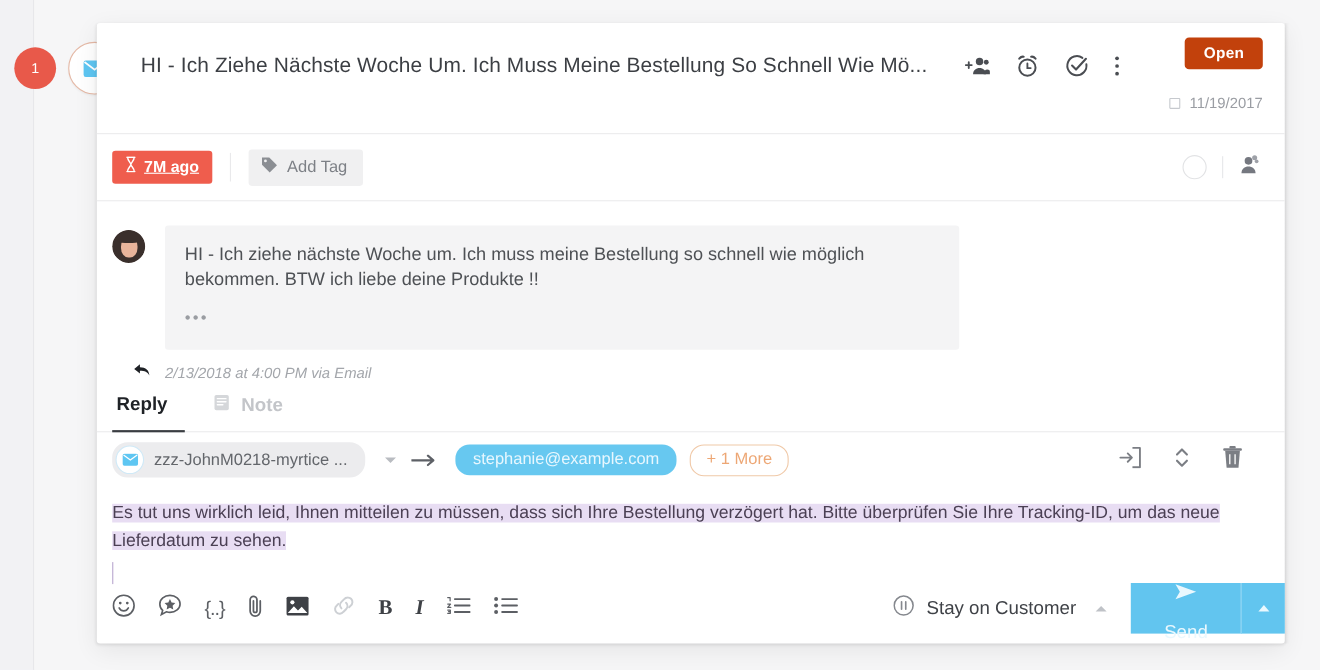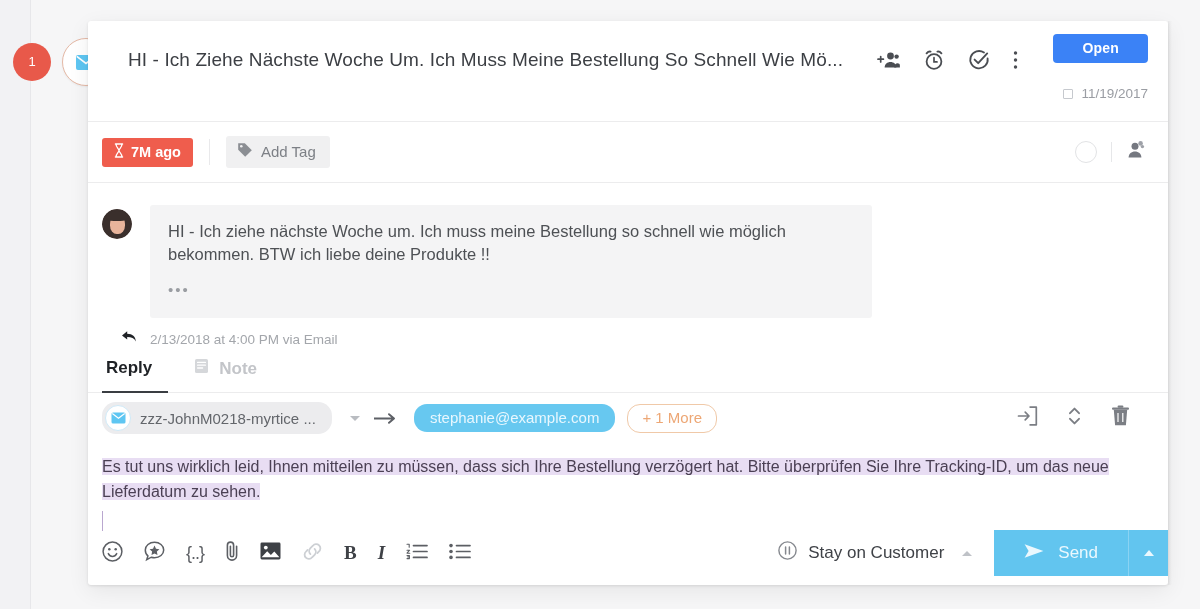--- a/index.html
+++ b/index.html
@@ -43,38 +43,38 @@
          display: flex; align-items: center; padding: 0 20px 0 40px; }
   .hdr-title {
     font-size: 19px; color: #3c3f44; font-weight: 400; letter-spacing: .1px;
     white-space: nowrap; overflow: hidden; flex: 1 1 auto;
   }
   .hdr-icons { display: flex; align-items: center; gap: 23px; margin-right: 26px; }
   .ic { color: #4a4d52; display: flex; align-items: center; }
   .hdr-right { width: 104px; position: relative; height: 60px; }
   .badge-open {
     position: absolute; right: 0; top: 4px;
-    background: #3b82f6; color: #fff; font-size: 14px; font-weight: 700;
-    padding: 6px 29px 7px; border-radius: 4px; letter-spacing: .2px; text-align: right;
+    background: #c2410c; color: #fff; font-size: 14px; font-weight: 700;
+    padding: 6px 17px 7px; border-radius: 4px; letter-spacing: .2px; text-align: right;
   }
   .hdr-date {
     position: absolute; right: 0; top: 56px; display: flex; align-items: center; gap: 8px;
     color: #9a9da3; font-size: 13.5px; white-space: nowrap;
   }
   .cal-sq { width: 10px; height: 10px; border: 1.4px solid #c6c9ce; border-radius: 1px; }
 
   
   .subbar {
     position: absolute; left: 0; top: 100px; width: 1080px; height: 62px;
     border-top: 1px solid #ececed; border-bottom: 1px solid #ececed;
     display: flex; align-items: center; padding: 0 22px 0 14px;
   }
   .pill-ago {
     background: #ef5d4d; color: #fff; font-size: 14.5px; font-weight: 600;
-    padding: 5px 12px 6px; border-radius: 3px; display: flex; align-items: center; gap: 7px;
+    padding: 5px 12px 6px; border-radius: 3px; display: flex; align-items: center; gap: 7px; text-decoration: underline;
   }
   .vdiv { width: 1px; height: 26px; background: #e9e9eb; margin: 0 16px; }
   .pill-tag {
     background: #f0f0f1; color: #7d8086; font-size: 15px;
     padding: 6px 14px 7px 11px; border-radius: 3px; display: flex; align-items: center; gap: 8px;
   }
   .subbar-right { margin-left: auto; display: flex; align-items: center; gap: 14px; }
   .circ-o { width: 22px; height: 22px; border: 1.6px solid #e2e3e5; border-radius: 50%; }
   .sep-s { width: 1px; height: 20px; background: #e6e7e9; }
 
@@ -89,21 +89,21 @@
   .avatar .hair { position:absolute; inset:0; background:#3a2f2c; border-radius:50%; }
   .avatar .face { position:absolute; left:8px; top:6px; width:15px; height:19px;
                   background:#e8b49b; border-radius:48% 48% 45% 45%; }
   .avatar .hair2{ position:absolute; left:4px; top:2px; width:22px; height:10px;
                   background:#3a2f2c; border-radius:50% 50% 35% 35%; }
   .bubble {
     background: #f4f4f5; border-radius: 3px; padding: 15px 18px 18px;
     max-width: 722px; color: #4e5155; font-size: 16.5px; line-height: 1.42;
   }
   .bubble .more { color: #9a9da2; letter-spacing: 2px; font-size: 15px; display: block; margin-top: 12px; }
-  .msg-meta { color: #a3a6ab; font-size: 13.5px; margin: 14px 0 0 48px; }
+  .msg-meta { color: #a3a6ab; font-size: 13.5px; margin: 14px 0 0 48px; font-style: italic; }
 
   
   .tabs {
     position: absolute; left: 0; top: 318px; width: 1080px; height: 54px;
     border-bottom: 1px solid #ececed; display: flex; align-items: flex-end; padding-left: 14px;
   }
   .tab { display: flex; align-items: center; gap: 10px; padding: 0 16px 13px 4px; font-size: 17px; }
   .tab.active { color: #1f2226; font-weight: 700; border-bottom: 2.5px solid #3a3d42; margin-bottom: -1px; flex-direction: column; }
   .tab.idle { color: #c3c5c9; font-weight: 600; margin-left: 22px; align-items: center; }
 
@@ -136,21 +136,21 @@
   
   .bottom { position: absolute; left: 0; bottom: 0; width: 1080px; height: 64px;
             display: flex; align-items: center; padding: 0 0 0 14px; }
   .tools { display: flex; align-items: center; gap: 21px; color: #5c5f64; }
   .bottom-right { margin-left: auto; display: flex; align-items: center; height: 64px; }
   .stay { display: flex; align-items: center; gap: 11px; color: #3f4247; font-size: 17px; }
   .caret-u { width:0;height:0;border-left:5px solid transparent;border-right:5px solid transparent;
              border-bottom:5px solid #bfc2c7; margin-left: 18px; }
   .send-grp { display: flex; margin-left: 22px; margin-right: 0; }
   .send-btn { background: #62c5ef; color: #eaf8fe; font-size: 17px; font-weight: 400;
-              display: flex; align-items: center; gap: 14px; padding: 0 30px; height: 46px; }
+              display: flex; align-items: center; gap: 14px; padding: 0 30px; height: 46px; flex-direction: column; }
   .send-split { background: #62c5ef; width: 40px; height: 46px; border-left: 1px solid #8ad3f3;
                 display: flex; align-items: center; justify-content: center; }
   .caret-u-w { width:0;height:0;border-left:5px solid transparent;border-right:5px solid transparent;
                border-bottom:6px solid #eaf8fe; }
 </style>
 </head>
 <body>
 
 <div class="page">
   <div class="rail-b"></div>

